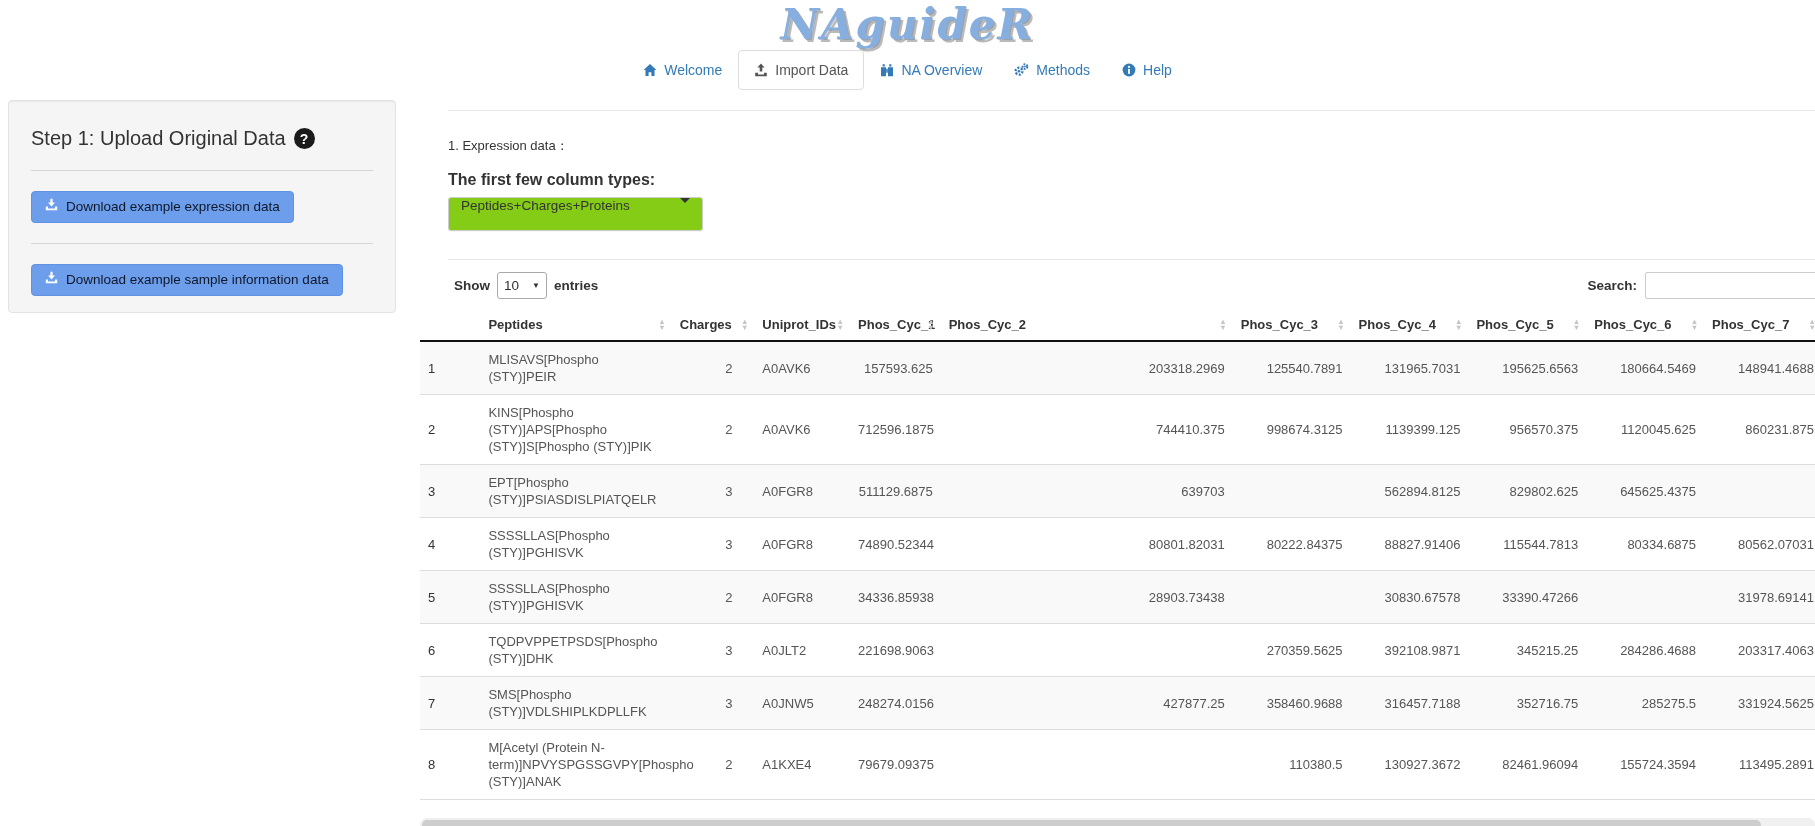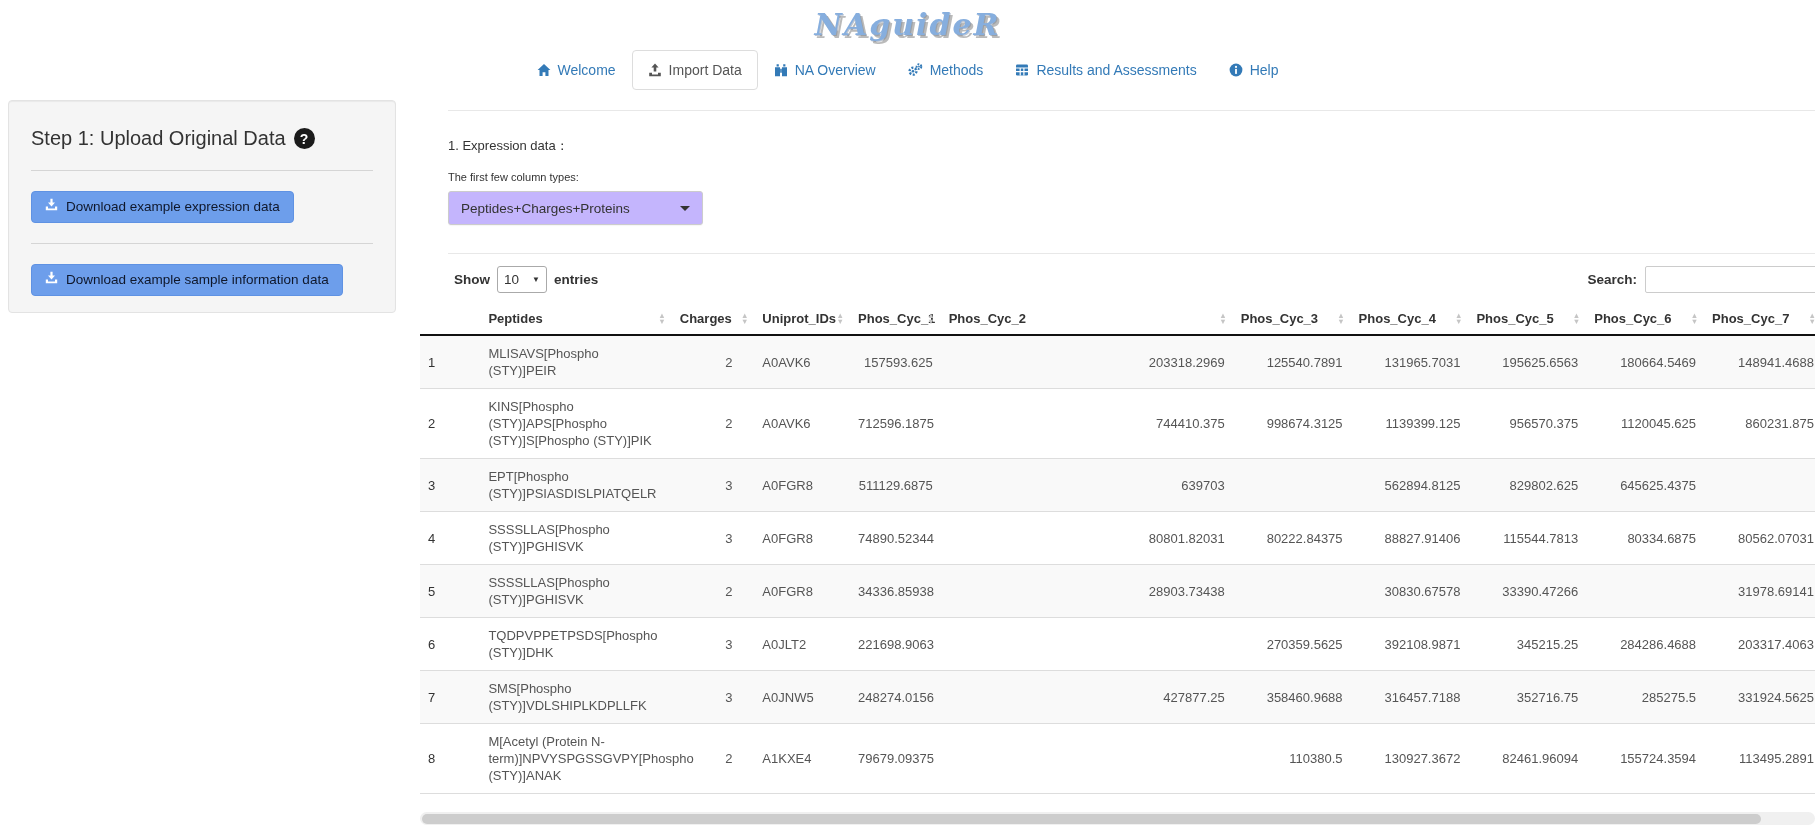--- a/index.html
+++ b/index.html
@@ -2,21 +2,21 @@
 <html style="--accent: #6d9eeb; --link: #337ab7; --logo: #86aede;"><head>
 <meta charset="utf-8">
 <style>
   * { margin:0; padding:0; box-sizing:border-box; }
   html,body { width:1815px; height:826px; overflow:hidden; background:#fff;
     font-family:"Liberation Sans", sans-serif; color:#333; }
 
   
   .logo-wrap { text-align:center; padding-top:2px; height:50px; }
   .logo { font-family:"DejaVu Serif", serif; font-style:italic; font-weight:bold;
-    font-size:30px; line-height:46px; color:var(--logo,#86aede); letter-spacing:2px;
+    font-size:42px; line-height:46px; color:var(--logo,#86aede); letter-spacing:2px;
     text-shadow:3px 3px 0 rgba(130,130,130,.55), 1px 1px 0 rgba(90,110,140,.4); }
 
   
   .nav-tabs { display:flex; justify-content:center; height:40px; }
   .nav-tab { display:flex; align-items:center; gap:7px; padding:9px 15px; font-size:14px;
     color:var(--link,#337ab7); text-decoration:none; cursor:pointer; border:1px solid transparent;
     border-radius:4px; background:transparent; line-height:20px; }
   .nav-tab.active { color:#555; background:#fff; border-color:#ddd; }
   .nav-tab svg { display:block; }
 
@@ -43,23 +43,23 @@
   .radio-option.selected .radio-dot { background:#4a4a4a; }
   .sidebar hr { border:none; border-top:1px solid #d5d5d5; margin:20px 0; }
   .btn-dl { display:inline-flex; align-items:center; gap:8px; background:var(--accent,#6d9eeb);
     border:1px solid #5f92e3; color:#0f172a; font-size:13.5px; padding:6px 13px; border-radius:4px;
     cursor:pointer; font-family:inherit; line-height:18px; }
 
   
   .main hr { border:none; border-top:1px solid #e8e8e8; }
   .hr-top { margin:14px 0 0 28px; }
   .section-title { margin:26px 0 0 28px; font-size:13px; color:#333; }
-  .field-label { margin:16px 0 0 28px; font-size:11px; font-weight:normal; color:#333; }
+  .field-label { margin:16px 0 0 28px; font-size:16px; font-weight:bold; color:#333; }
   .select-box { margin:8px 0 0 28px; width:255px; height:34px; border:1px solid #ccc;
-    border-radius:3px; background:#c4b5fd; display:flex; align-items:center; padding:0 12px;
+    border-radius:3px; background:#84cc16; display:flex; padding:0 12px;
     font-size:13.5px; color:#333; cursor:pointer; box-shadow:0 1px 1px rgba(0,0,0,.04); }
   .select-box .grow { flex:1; }
   .caret { width:0; height:0; border-left:5px solid transparent; border-right:5px solid transparent;
     border-top:5px solid #333; }
   .hr-mid { margin:28px 0 0 28px; }
 
   .dt-controls { display:flex; align-items:center; margin-top:12px; font-size:13.5px; }
   .length-ctl { display:flex; align-items:center; gap:7px; margin-left:34px; font-weight:bold; color:#333; }
   .mini-select { width:50px; height:27px; border:1px solid #aaa; border-radius:3px; background:#fff;
     display:flex; align-items:center; padding:0 6px; font-weight:normal; cursor:pointer; }
@@ -131,29 +131,20 @@
   <a class="nav-tab">
     <span>
         <svg width="15" height="14" viewBox="0 0 15 14">
           <circle cx="5" cy="8.2" r="3.4" fill="none" stroke="currentColor" stroke-width="2.4" stroke-dasharray="2 1.5"></circle>
           <circle cx="5" cy="8.2" r="1.3" fill="currentColor"></circle>
           <circle cx="11" cy="3.6" r="2.3" fill="none" stroke="currentColor" stroke-width="2" stroke-dasharray="1.6 1.2"></circle>
           <circle cx="11" cy="3.6" r="0.9" fill="currentColor"></circle>
         </svg>
       </span>
     <span>Methods</span>
-  </a>
-  <a class="nav-tab">
-    <span>
-        <svg width="14" height="14" viewBox="0 0 14 14">
-          <rect x="1" y="1.5" width="12" height="11" rx="1.2" fill="currentColor"></rect>
-          <path d="M1 5 H13 M5.2 5 V12.5 M8.9 5 V12.5 M1 8.7 H13" stroke="#fff" stroke-width="1.2" fill="none"></path>
-        </svg>
-      </span>
-    <span>Results and Assessments</span>
   </a>
   <a class="nav-tab">
     <span>
         <svg width="14" height="14" viewBox="0 0 14 14">
           <circle cx="7" cy="7" r="6.4" fill="currentColor"></circle>
           <circle cx="7" cy="3.9" r="1.1" fill="#fff"></circle>
           <rect x="6.1" y="5.9" width="1.8" height="5" fill="#fff"></rect>
         </svg>
       </span>
     <span>Help</span>

